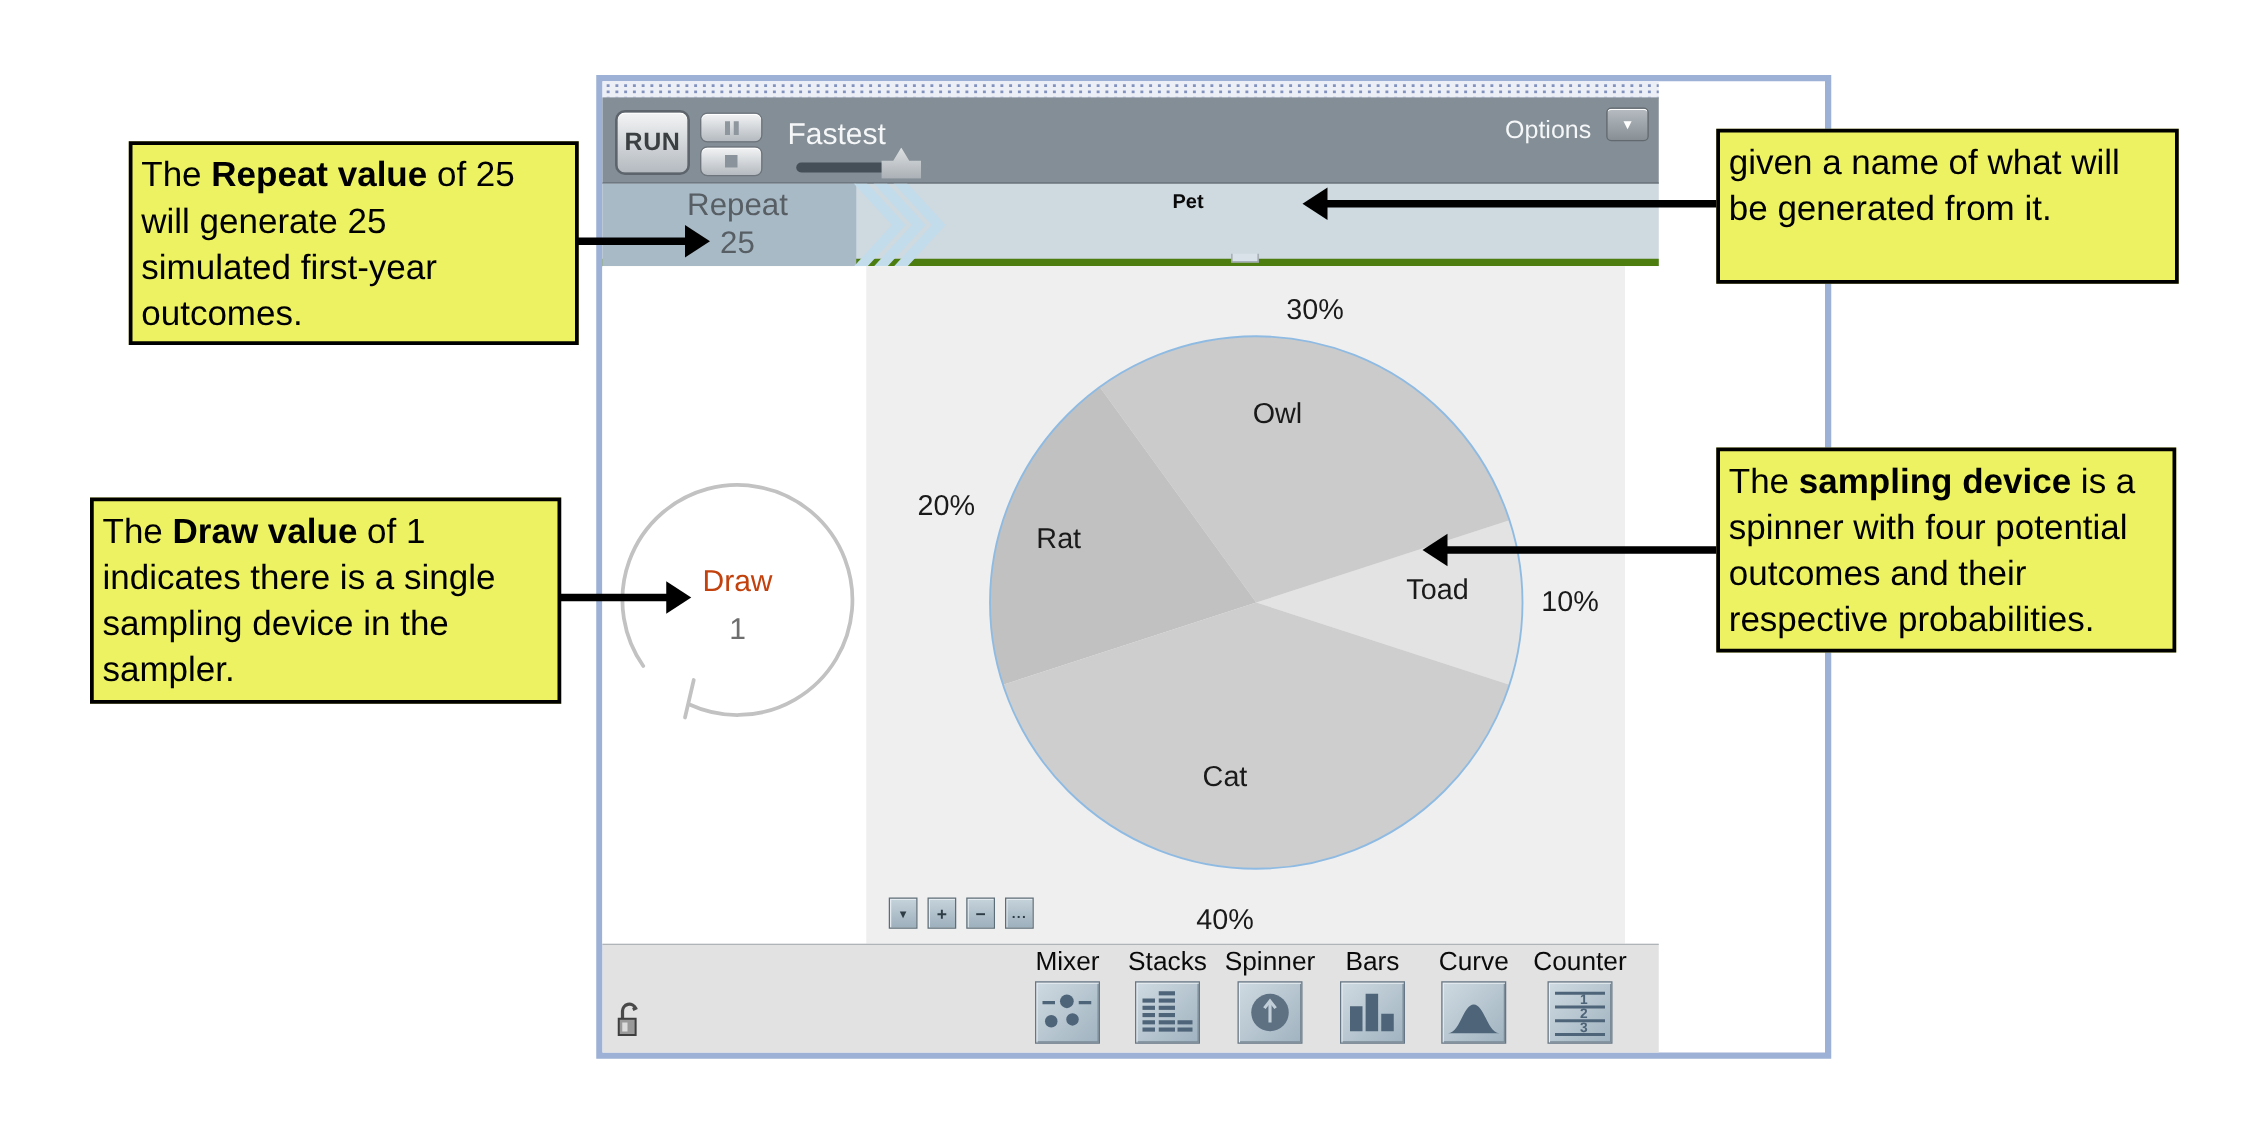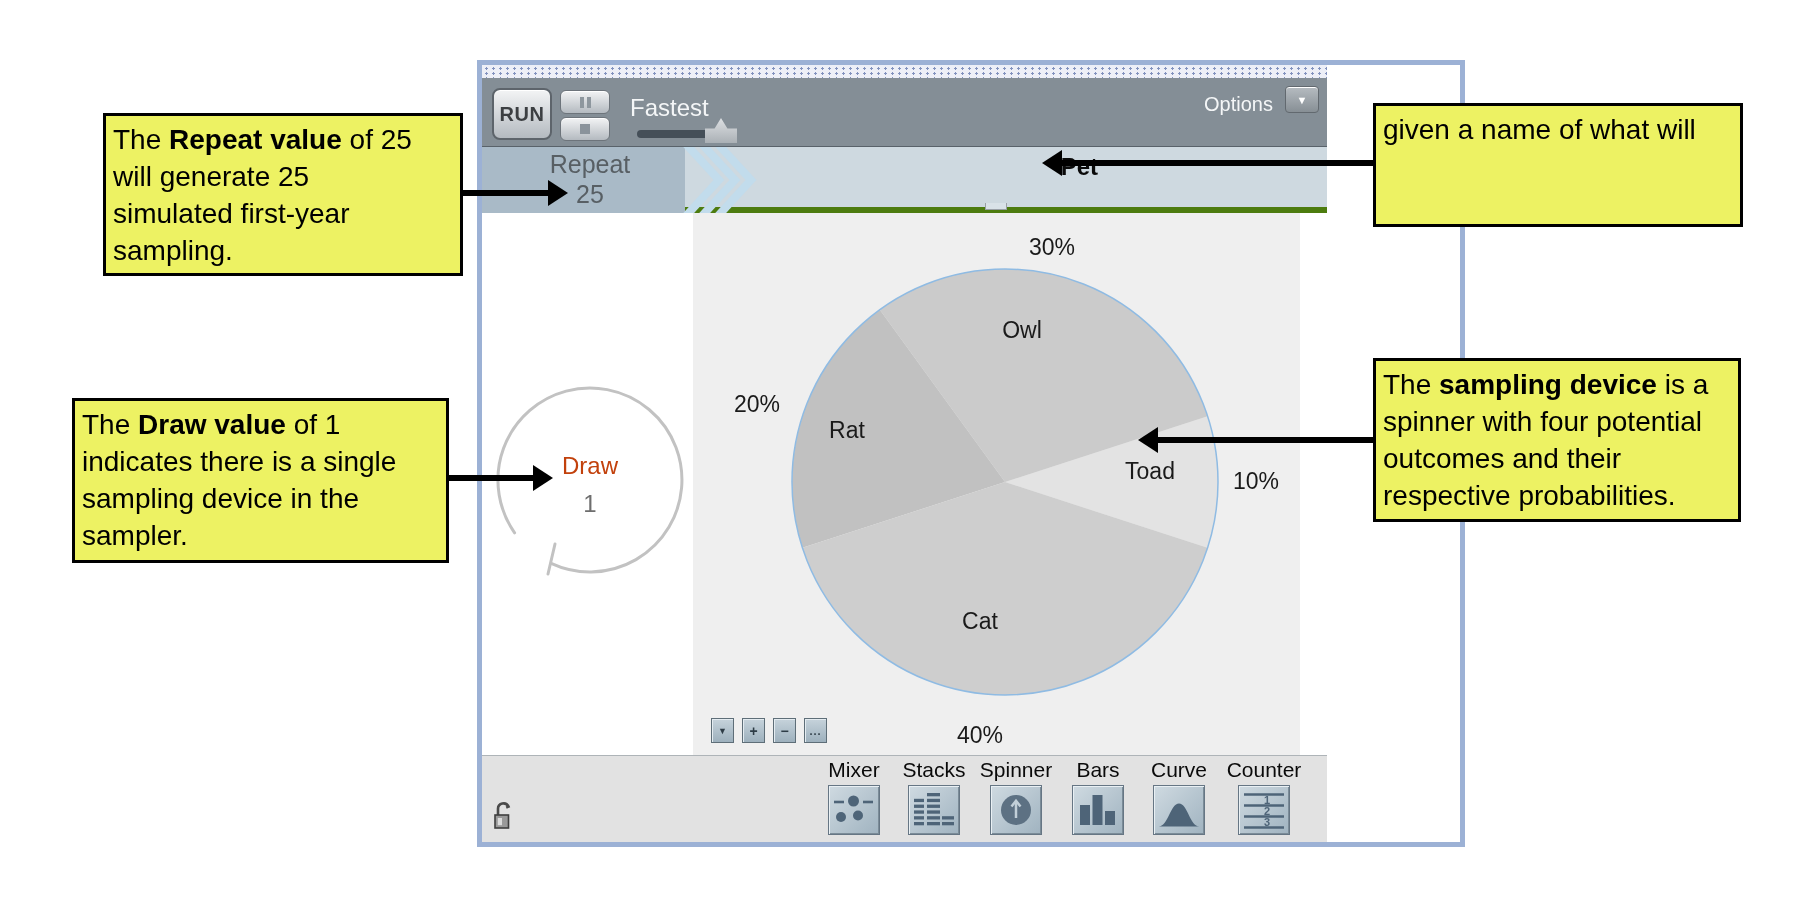--- a/index.html
+++ b/index.html
@@ -50,22 +50,22 @@
     color:#fff;font-size:11px;}
   
   .flow-band{position:absolute;left:0;top:82px;width:845px;height:66px;
     background:#ced9e0;border-bottom:6px solid #4d7c0f;box-sizing:border-box;}
   .band-left{position:absolute;left:0;top:0;width:203px;height:66px;background:#a9bac7;}
   .chevrons{position:absolute;left:189px;top:0;width:100px;height:66px;}
   .repeat-stack{position:absolute;left:48px;top:2px;width:120px;text-align:center;
     color:#585f64;}
   .repeat-label{font-size:25px;line-height:30px;}
   .repeat-value{font-size:25px;line-height:30px;}
-  .device-name{position:absolute;left:456px;top:6px;width:160px;text-align:right;
-    font-size:24px;font-weight:bold;color:#0a0a0a;}
+  .device-name{position:absolute;left:456px;top:6px;width:160px;text-align:left;
+    font-size:16px;font-weight:bold;color:#0a0a0a;}
   .device-handle{position:absolute;left:503px;top:56px;width:22px;height:7px;
     background:#d9e2e8;border:1.5px solid #9aa0a6;border-top:none;box-sizing:border-box;}
   
   .main{position:absolute;left:0;top:148px;width:845px;height:542px;background:#fff;}
   .draw-panel{position:absolute;left:0;top:0;width:211px;height:542px;background:#fff;}
   .draw-arc{position:absolute;left:0;top:0;width:211px;height:542px;}
   .draw-label{position:absolute;left:58px;top:239px;width:100px;text-align:center;
     font-size:24px;color:#c2410c;}
   .draw-value{position:absolute;left:58px;top:277px;width:100px;text-align:center;
     font-size:24px;color:#6e6e6e;}
@@ -262,30 +262,31 @@
         </g>
       </svg>
     </div>
   </div>
 </div>
 
 <div class="callout" id="callout-repeat">
     <div><span>The </span><b>Repeat value</b><span> of 25</span></div>
     <div><span>will generate 25</span></div>
     <div><span>simulated first-year</span></div>
-    <div><span>sampling.</span></div>
+    <div><span>outcomes.</span></div>
   </div>
 <div class="callout" id="callout-draw">
     <div><span>The </span><b>Draw value</b><span> of 1</span></div>
     <div><span>indicates there is a single</span></div>
     <div><span>sampling device in the</span></div>
     <div><span>sampler.</span></div>
   </div>
 <div class="callout" id="callout-name">
     <div><span>given a name of what will</span></div>
+    <div><span>be generated from it.</span></div>
   </div>
 <div class="callout" id="callout-spinner">
     <div><span>The </span><b>sampling device</b><span> is a</span></div>
     <div><span>spinner with four potential</span></div>
     <div><span>outcomes and their</span></div>
     <div><span>respective probabilities.</span></div>
   </div>
 
 <div class="arrow-shaft" style="left:462px;top:190px;width:88px"></div>
 <div class="arrow-head right" style="left:548px;top:180px"></div>

